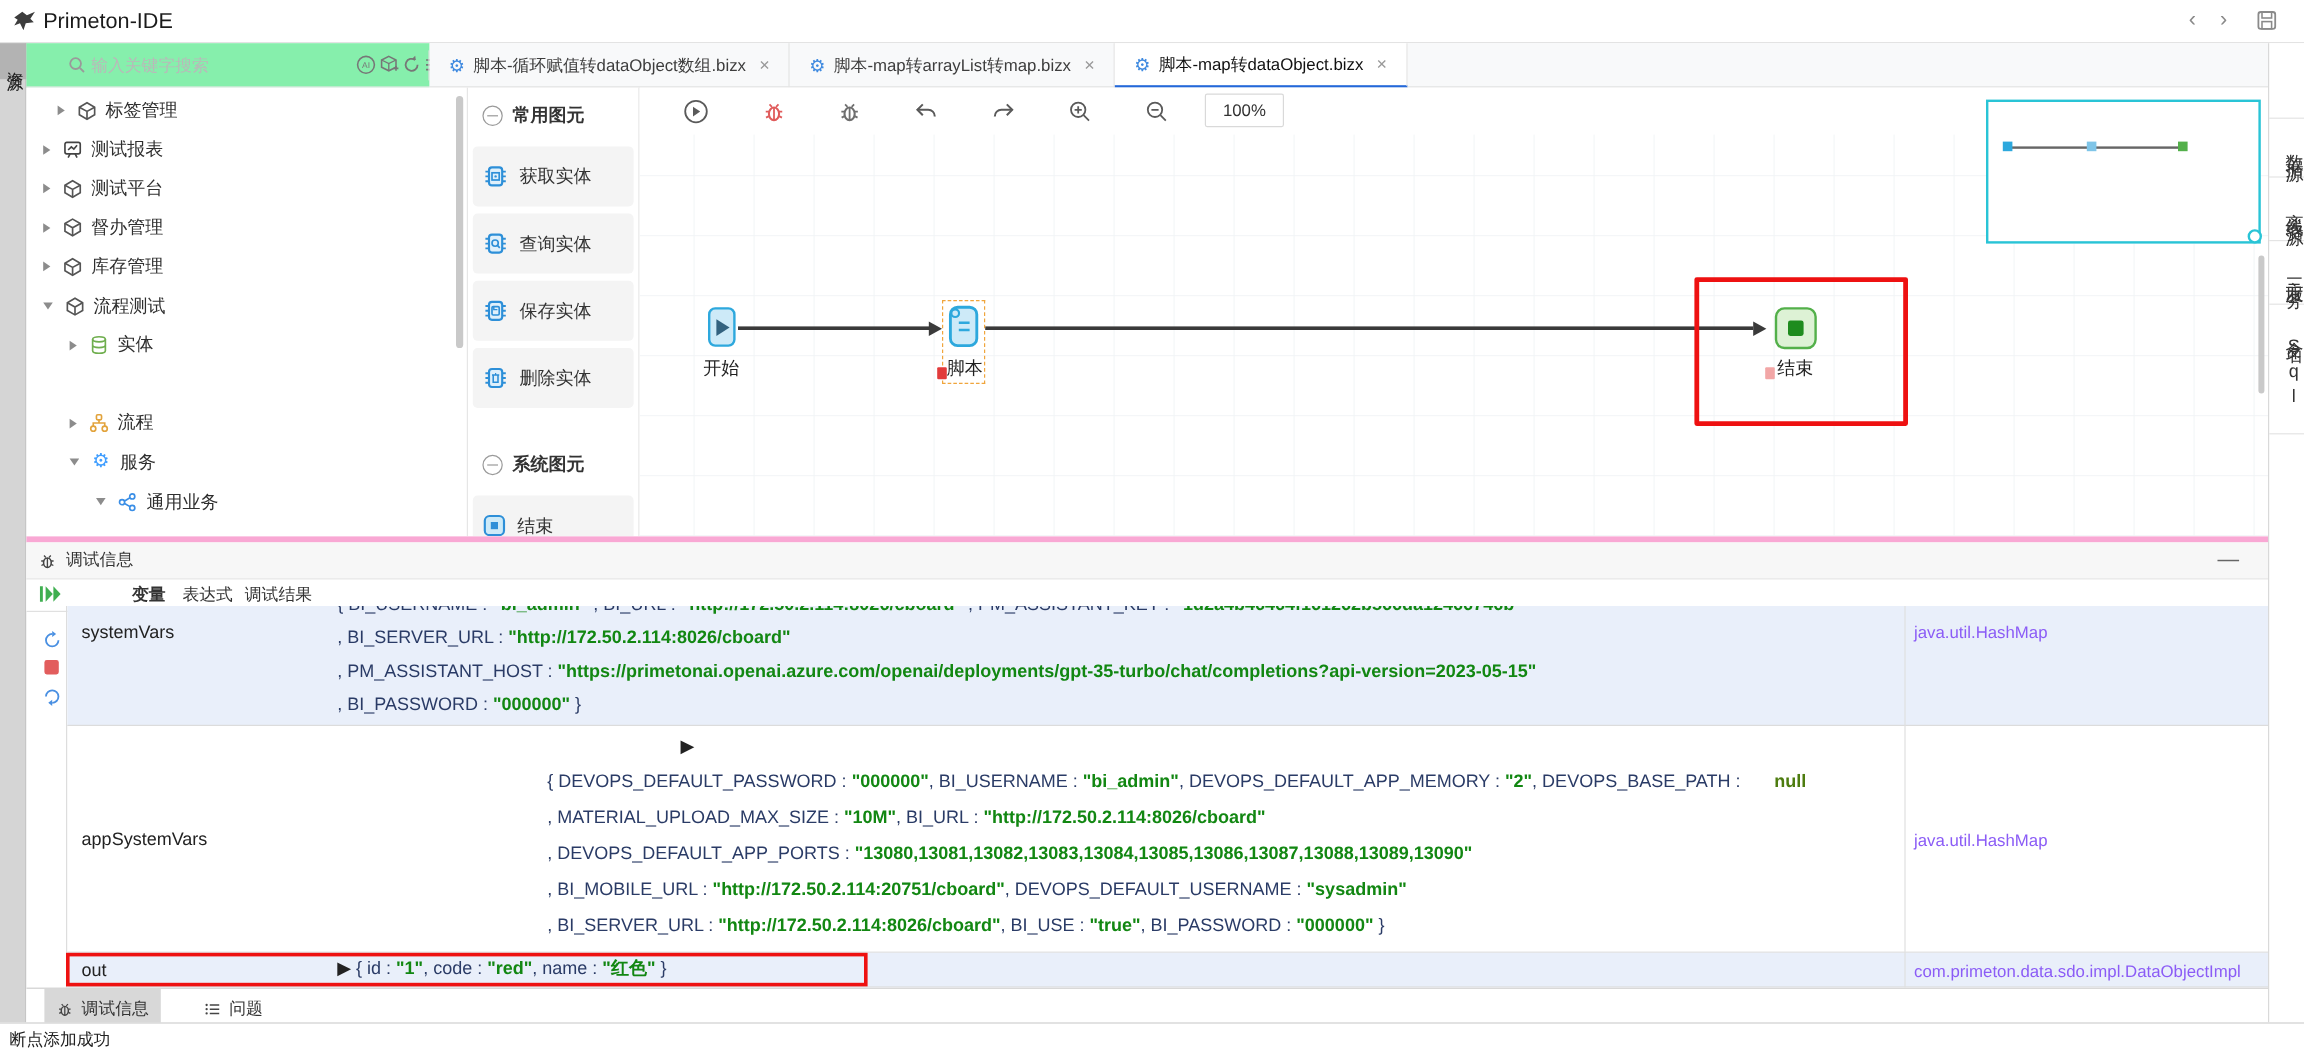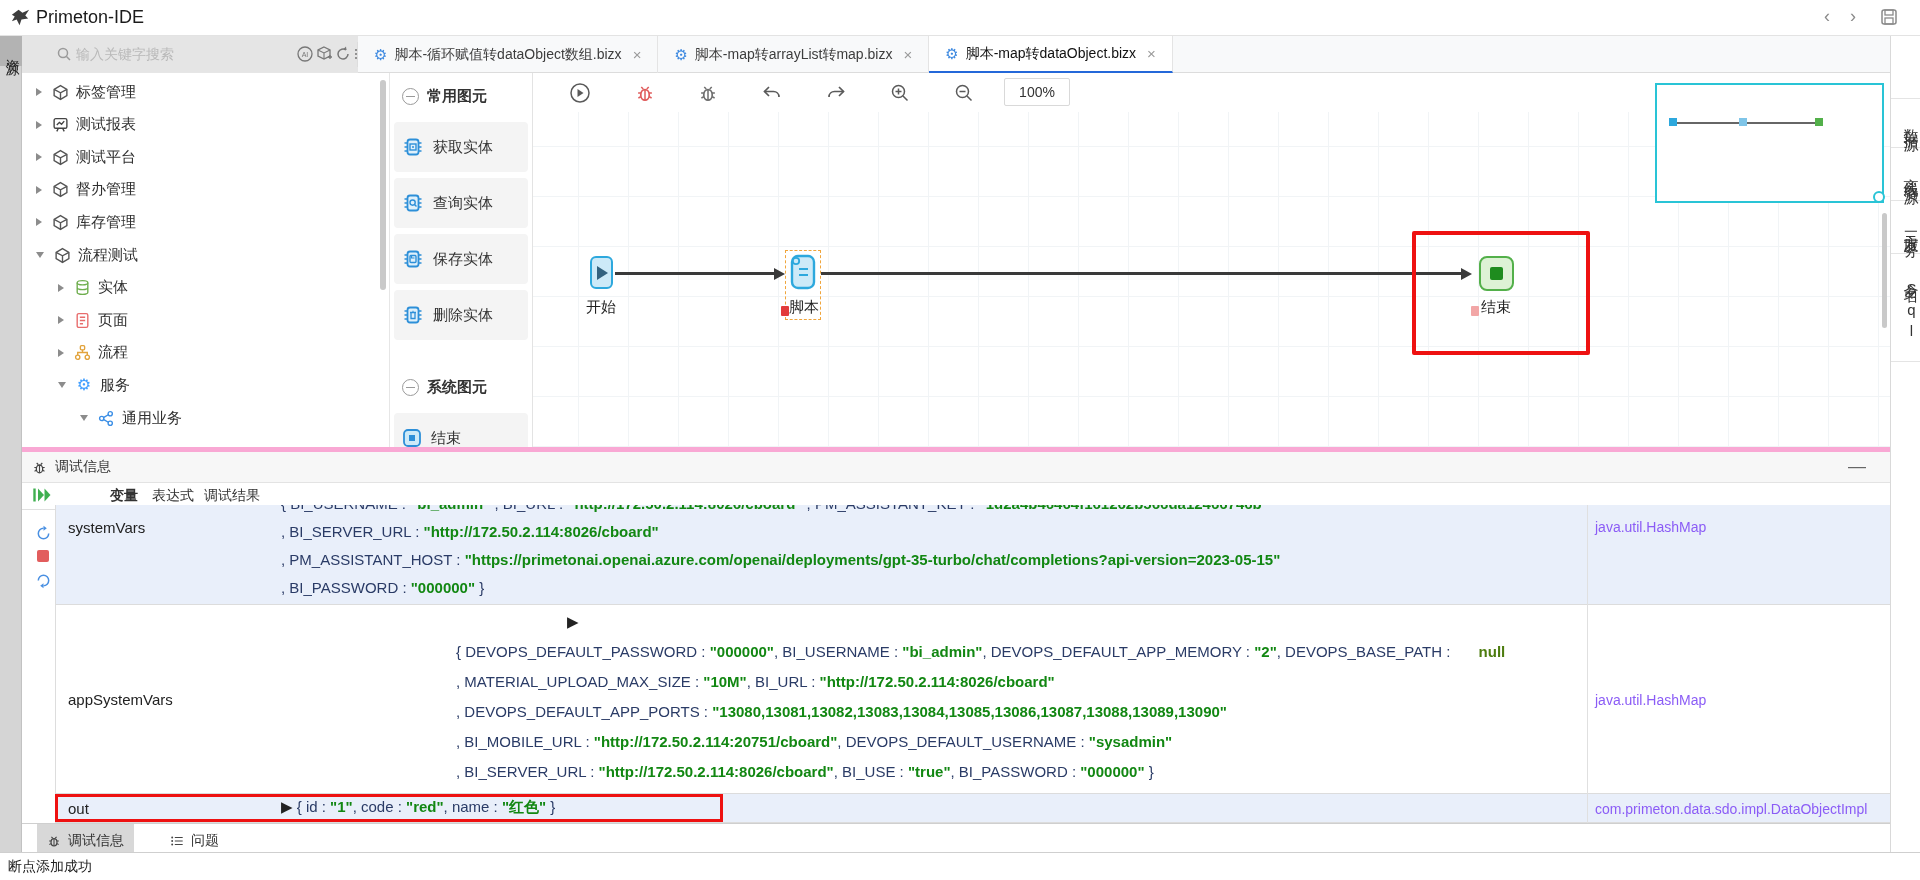--- a/index.html
+++ b/index.html
@@ -10,21 +10,21 @@
   
   #titlebar { left:0; top:0; width:1920px; height:36px; background:#fff; border-bottom:1px solid #e3e3e3; }
   #app-title { left:36px; top:7px; font-size:18px; color:#1b1b1b; }
   .tb-ico { top:6px; font-size:18px; color:#8a8a8a; cursor:pointer; }
 
   
   #left-strip { left:0; top:36px; width:22px; height:816px; background:#d5d5d5; border-right:1px solid #c2c2c2; }
   #left-strip .vtab { width:22px; padding:12px 0; background:#b3b3b3; writing-mode:vertical-rl; text-orientation:upright; text-align:center; font-size:14px; color:#222; letter-spacing:3px; cursor:pointer; }
 
   
-  #search-row { left:22px; top:36px; width:336px; height:37px; background:#e5e5e5; border-bottom:1px solid #e6e6e6; }
+  #search-row { left:22px; top:36px; width:336px; height:37px; background:#86efac; border-bottom:1px solid #e6e6e6; }
   #search-input { position:absolute; left:54px; top:7px; width:160px; height:22px; border:none; outline:none; background:transparent; font-size:14px; color:#333; }
   #search-input::placeholder { color:#b9b9b9; }
   .sr-ico { top:9px; width:18px; height:18px; color:#777; cursor:pointer; }
   #search-divider { left:357px; top:42px; width:1px; height:25px; background:#ddd; }
 
   
   #tabbar { left:358px; top:36px; width:1532px; height:37px; background:#f8f9fa; border-bottom:1px solid #dcdcdc; display:flex; }
   .etab { display:flex; align-items:center; gap:7px; padding:0 16px; font-size:14px; color:#3d3d3d; border-right:1px solid #e4e4e4; cursor:pointer; height:37px; }
   .etab.active { background:#fff; border-bottom:2px solid #2468d9; color:#111; }
   .etab .gear { color:#3f8ae0; font-size:15px; }
@@ -186,21 +186,21 @@
         <span class="close">×</span>
       </div>
       <div class="etab active">
         <span class="gear">⚙</span>
         <span>脚本-map转dataObject.bizx</span>
         <span class="close">×</span>
       </div>
     </div>
 
   <div id="explorer" class="abs">
-      <div class="trow" style="top: 4px;">
+      <div class="trow" style="top: 4px; padding-left: 12px;">
         <span class="twedge col" style="margin-left:14px"></span>
         <span class="ticon">
           <svg width="17" height="17" viewBox="0 0 16 16">
             <path d="M8 1.5 14 5v6L8 14.5 2 11V5z" stroke="#555" stroke-width="1.3" fill="none"></path>
             <path d="M2 5l6 3.3L14 5M8 8.3v6" stroke="#555" stroke-width="1.3" fill="none"></path>
           </svg>
         </span>
         <span>标签管理</span>
       </div>
       <div class="trow" style="top: 36.6px;">
@@ -255,30 +255,20 @@
       </div>
       <div class="trow" style="top: 167px;">
         <span class="twedge exp" style="margin-left:14px"></span>
         <span class="ticon">
           <svg width="17" height="17" viewBox="0 0 16 16">
             <path d="M8 1.5 14 5v6L8 14.5 2 11V5z" stroke="#555" stroke-width="1.3" fill="none"></path>
             <path d="M2 5l6 3.3L14 5M8 8.3v6" stroke="#555" stroke-width="1.3" fill="none"></path>
           </svg>
         </span>
         <span>流程测试</span>
-      </div>
-      <div class="trow" style="top: 232.2px;">
-        <span class="twedge col" style="margin-left:36px"></span>
-        <span class="ticon">
-          <svg width="17" height="17" viewBox="0 0 16 16">
-            <rect x="3" y="1.5" width="10" height="13" rx="1.5" stroke="#e86c6c" stroke-width="1.3" fill="none"></rect>
-            <path d="M5.5 5h5M5.5 8h5M5.5 11h3" stroke="#e86c6c" stroke-width="1.3" fill="none"></path>
-          </svg>
-        </span>
-        <span>页面</span>
       </div>
       <div class="trow" style="top: 264.8px;">
         <span class="twedge col" style="margin-left:36px"></span>
         <span class="ticon">
           <svg width="17" height="17" viewBox="0 0 16 16">
             <rect x="6" y="1.5" width="4" height="4" rx="1" stroke="#e2a33c" stroke-width="1.3" fill="none"></rect>
             <rect x="1.5" y="10.5" width="4" height="4" rx="2" stroke="#e2a33c" stroke-width="1.3" fill="none"></rect>
             <rect x="10.5" y="10.5" width="4" height="4" rx="2" stroke="#e2a33c" stroke-width="1.3" fill="none"></rect>
             <path d="M8 5.5V8M8 8H3.5v2.5M8 8h4.5v2.5" stroke="#e2a33c" stroke-width="1.3" fill="none"></path>
           </svg>

